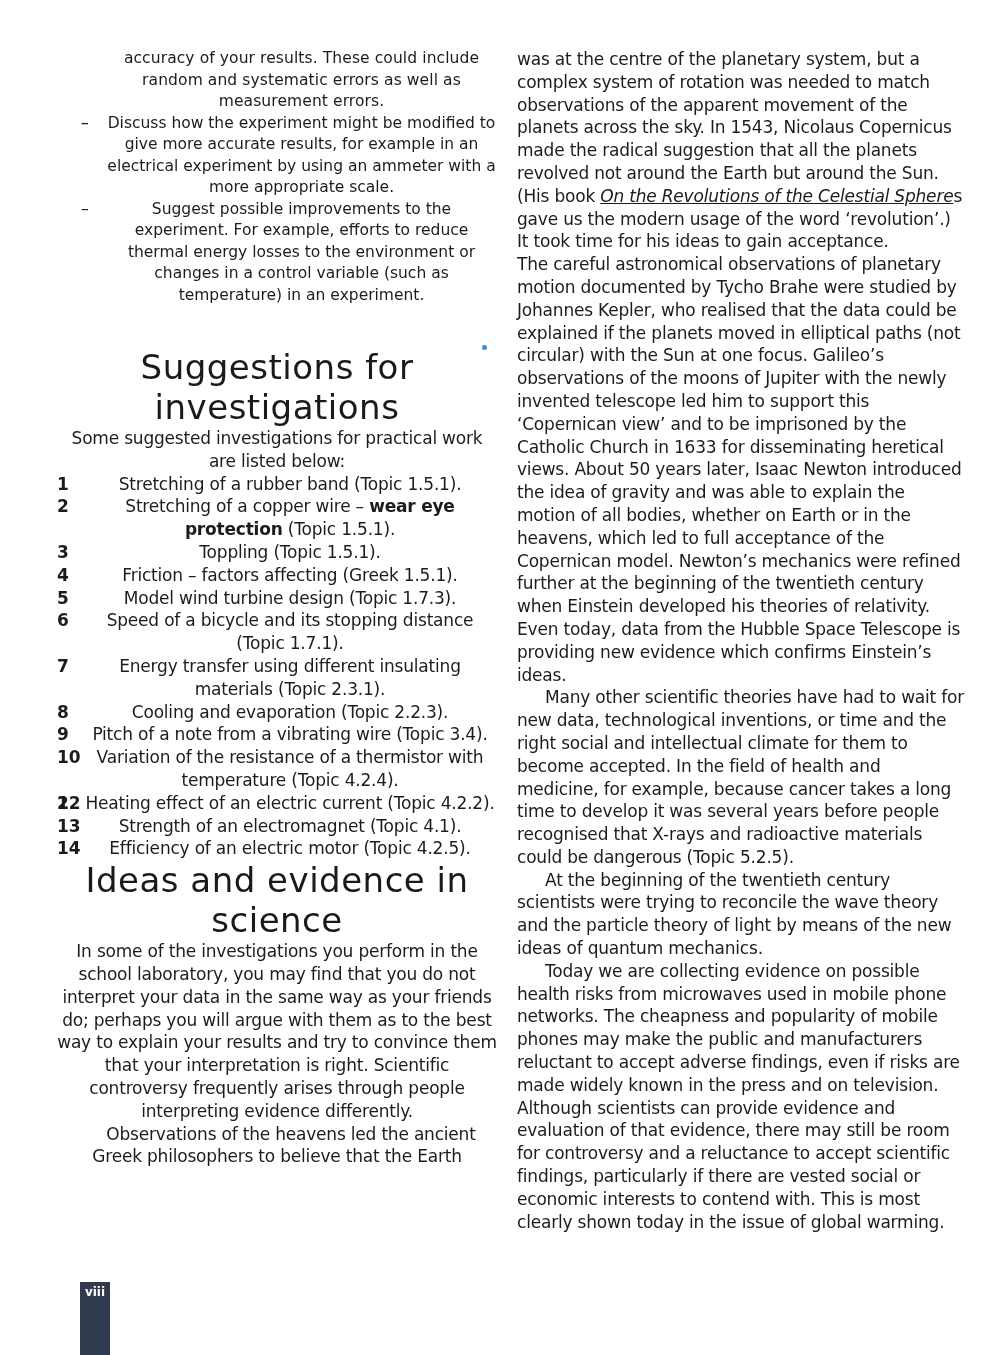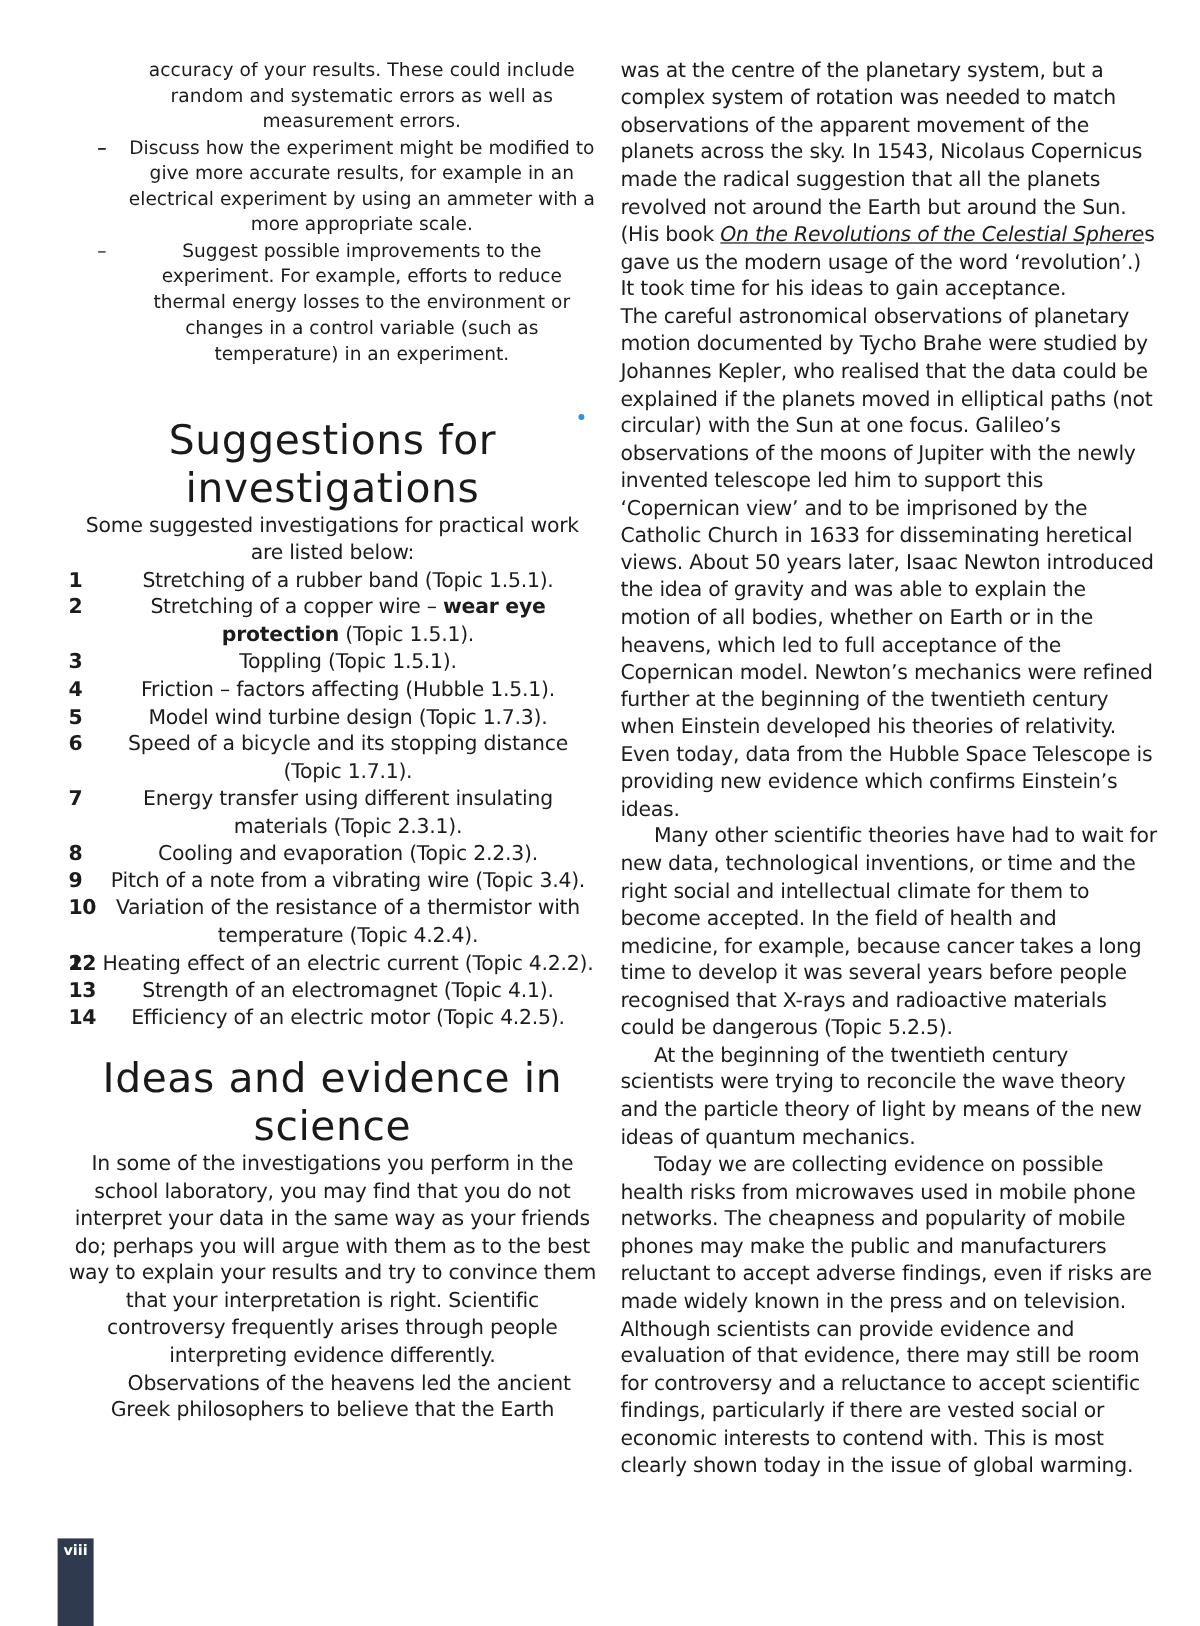--- a/index.html
+++ b/index.html
@@ -7,30 +7,30 @@
          font-family:"DejaVu Sans", sans-serif; color:#1c1c1c; }
   .col { position:absolute; top:48px; }
   .left { left:57px; width:440px;text-align:center; }
   .right { left:517px; width:450px; }
   .bullet-cont { padding-left:49px; font-size:15.5px; line-height:21.5px; letter-spacing:0.1px; }
   .bullets { list-style:none; margin:0; padding:0; font-size:15.5px; line-height:21.5px; }
   .bullets li { position:relative; padding-left:49px; }
   .bullets li .dash { position:absolute; left:24px; top:0; }
   h2 { font-weight:normal; font-size:34px; line-height:40px; margin:0; letter-spacing:0.5px; color:#1a1a1a; }
   .h-sugg { margin-top:41px; }
-  .h-ideas { margin-top:19px; }
+  .h-ideas { }
   .body-text { font-size:17px; line-height:22.8px; letter-spacing:-0.2px; }
   .p { margin:0; }
   .indent { text-indent:28px; }
   .numlist { list-style:none; margin:0; padding:0; font-size:17px; line-height:22.8px; letter-spacing:-0.2px; }
   .numlist li { position:relative; padding-left:26px; }
   .numlist li .num { position:absolute; left:0; top:0; font-weight:bold; }
   .bold { font-weight:bold; }
   .it { font-style:italic;text-decoration:underline; }
-  .page-tab { position:absolute; left:48px; top:1282px; width:30px; height:73px;
+  .page-tab { position:absolute; left:80px; top:1282px; width:30px; height:73px;
               background:#2f3a4f; color:#ffffff; font-size:12px; font-weight:bold; text-align:center; padding-top:3px; box-sizing:border-box; }
   .blue-dot { position:absolute; left:482px; top:345px; width:5px; height:5px; border-radius:50%; background:#3a8fd8; }
 </style>
 </head>
 <body>
 
 <div class="col left">
   <p class="bullet-cont p">accuracy of your results. These could include random and systematic errors as well as measurement errors.</p>
   <ul class="bullets">
     <li><span class="dash">–</span></li>
@@ -40,21 +40,21 @@
 
   <h2 class="h-sugg">
     <span>Suggestions for</span><br>
     <span>investigations</span>
   </h2>
   <p class="p body-text">Some suggested investigations for practical work are listed below:</p>
   <ol class="numlist">
     <li><span class="num">1</span><span>Stretching of a rubber band (Topic 1.5.1).</span></li>
     <li><span class="num">2</span><span>Stretching of a copper wire – </span><span class="bold">wear eye protection</span><span> (Topic 1.5.1).</span></li>
     <li><span class="num">3</span><span>Toppling (Topic 1.5.1).</span></li>
-    <li><span class="num">4</span><span>Friction – factors affecting (Hubble 1.5.1).</span></li>
+    <li><span class="num">4</span><span>Friction – factors affecting (Greek 1.5.1).</span></li>
     <li><span class="num">5</span><span>Model wind turbine design (Topic 1.7.3).</span></li>
     <li><span class="num">6</span><span>Speed of a bicycle and its stopping distance (Topic 1.7.1).</span></li>
     <li><span class="num">7</span><span>Energy transfer using different insulating materials (Topic 2.3.1).</span></li>
     <li><span class="num">8</span><span>Cooling and evaporation (Topic 2.2.3).</span></li>
     <li><span class="num">9</span><span>Pitch of a note from a vibrating wire (Topic 3.4).</span></li>
     <li><span class="num">10</span><span>Variation of the resistance of a thermistor with temperature (Topic 4.2.4).</span></li>
     <li><span class="num">2</span></li>
     <li><span class="num">12</span><span>Heating effect of an electric current (Topic 4.2.2).</span></li>
     <li><span class="num">13</span><span>Strength of an electromagnet (Topic 4.1).</span></li>
     <li><span class="num">14</span><span>Efficiency of an electric motor (Topic 4.2.5).</span></li>

